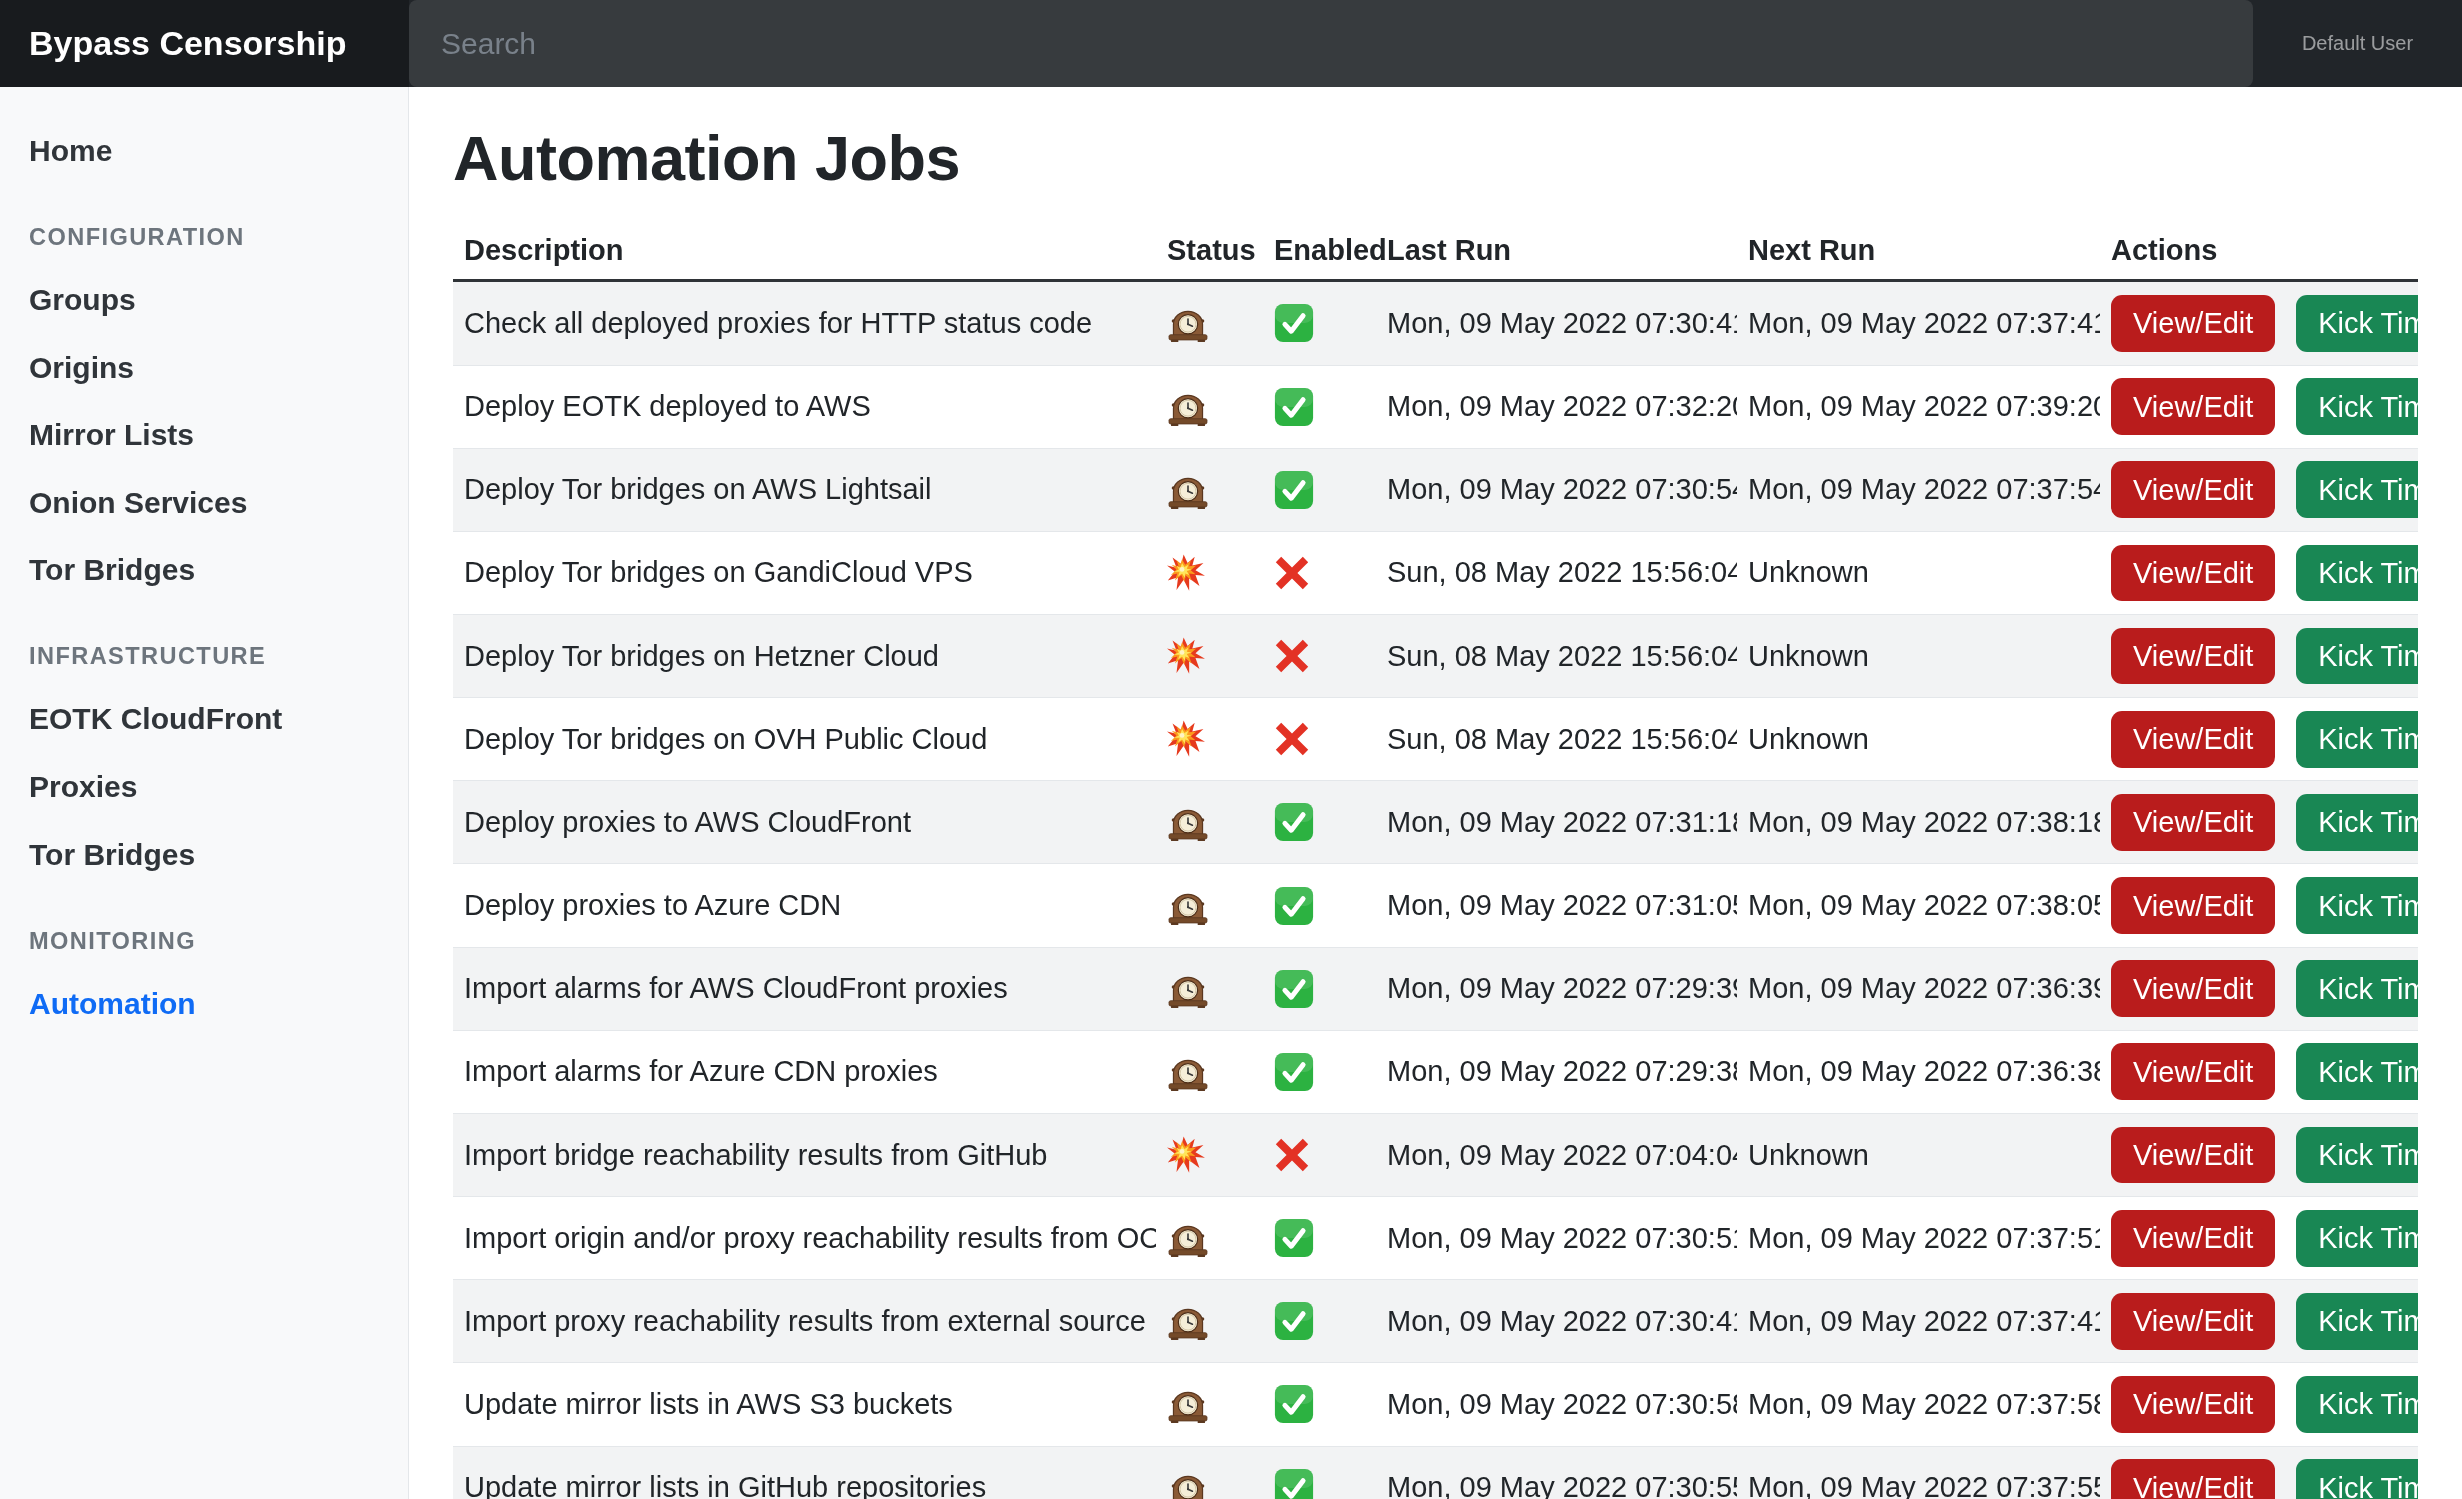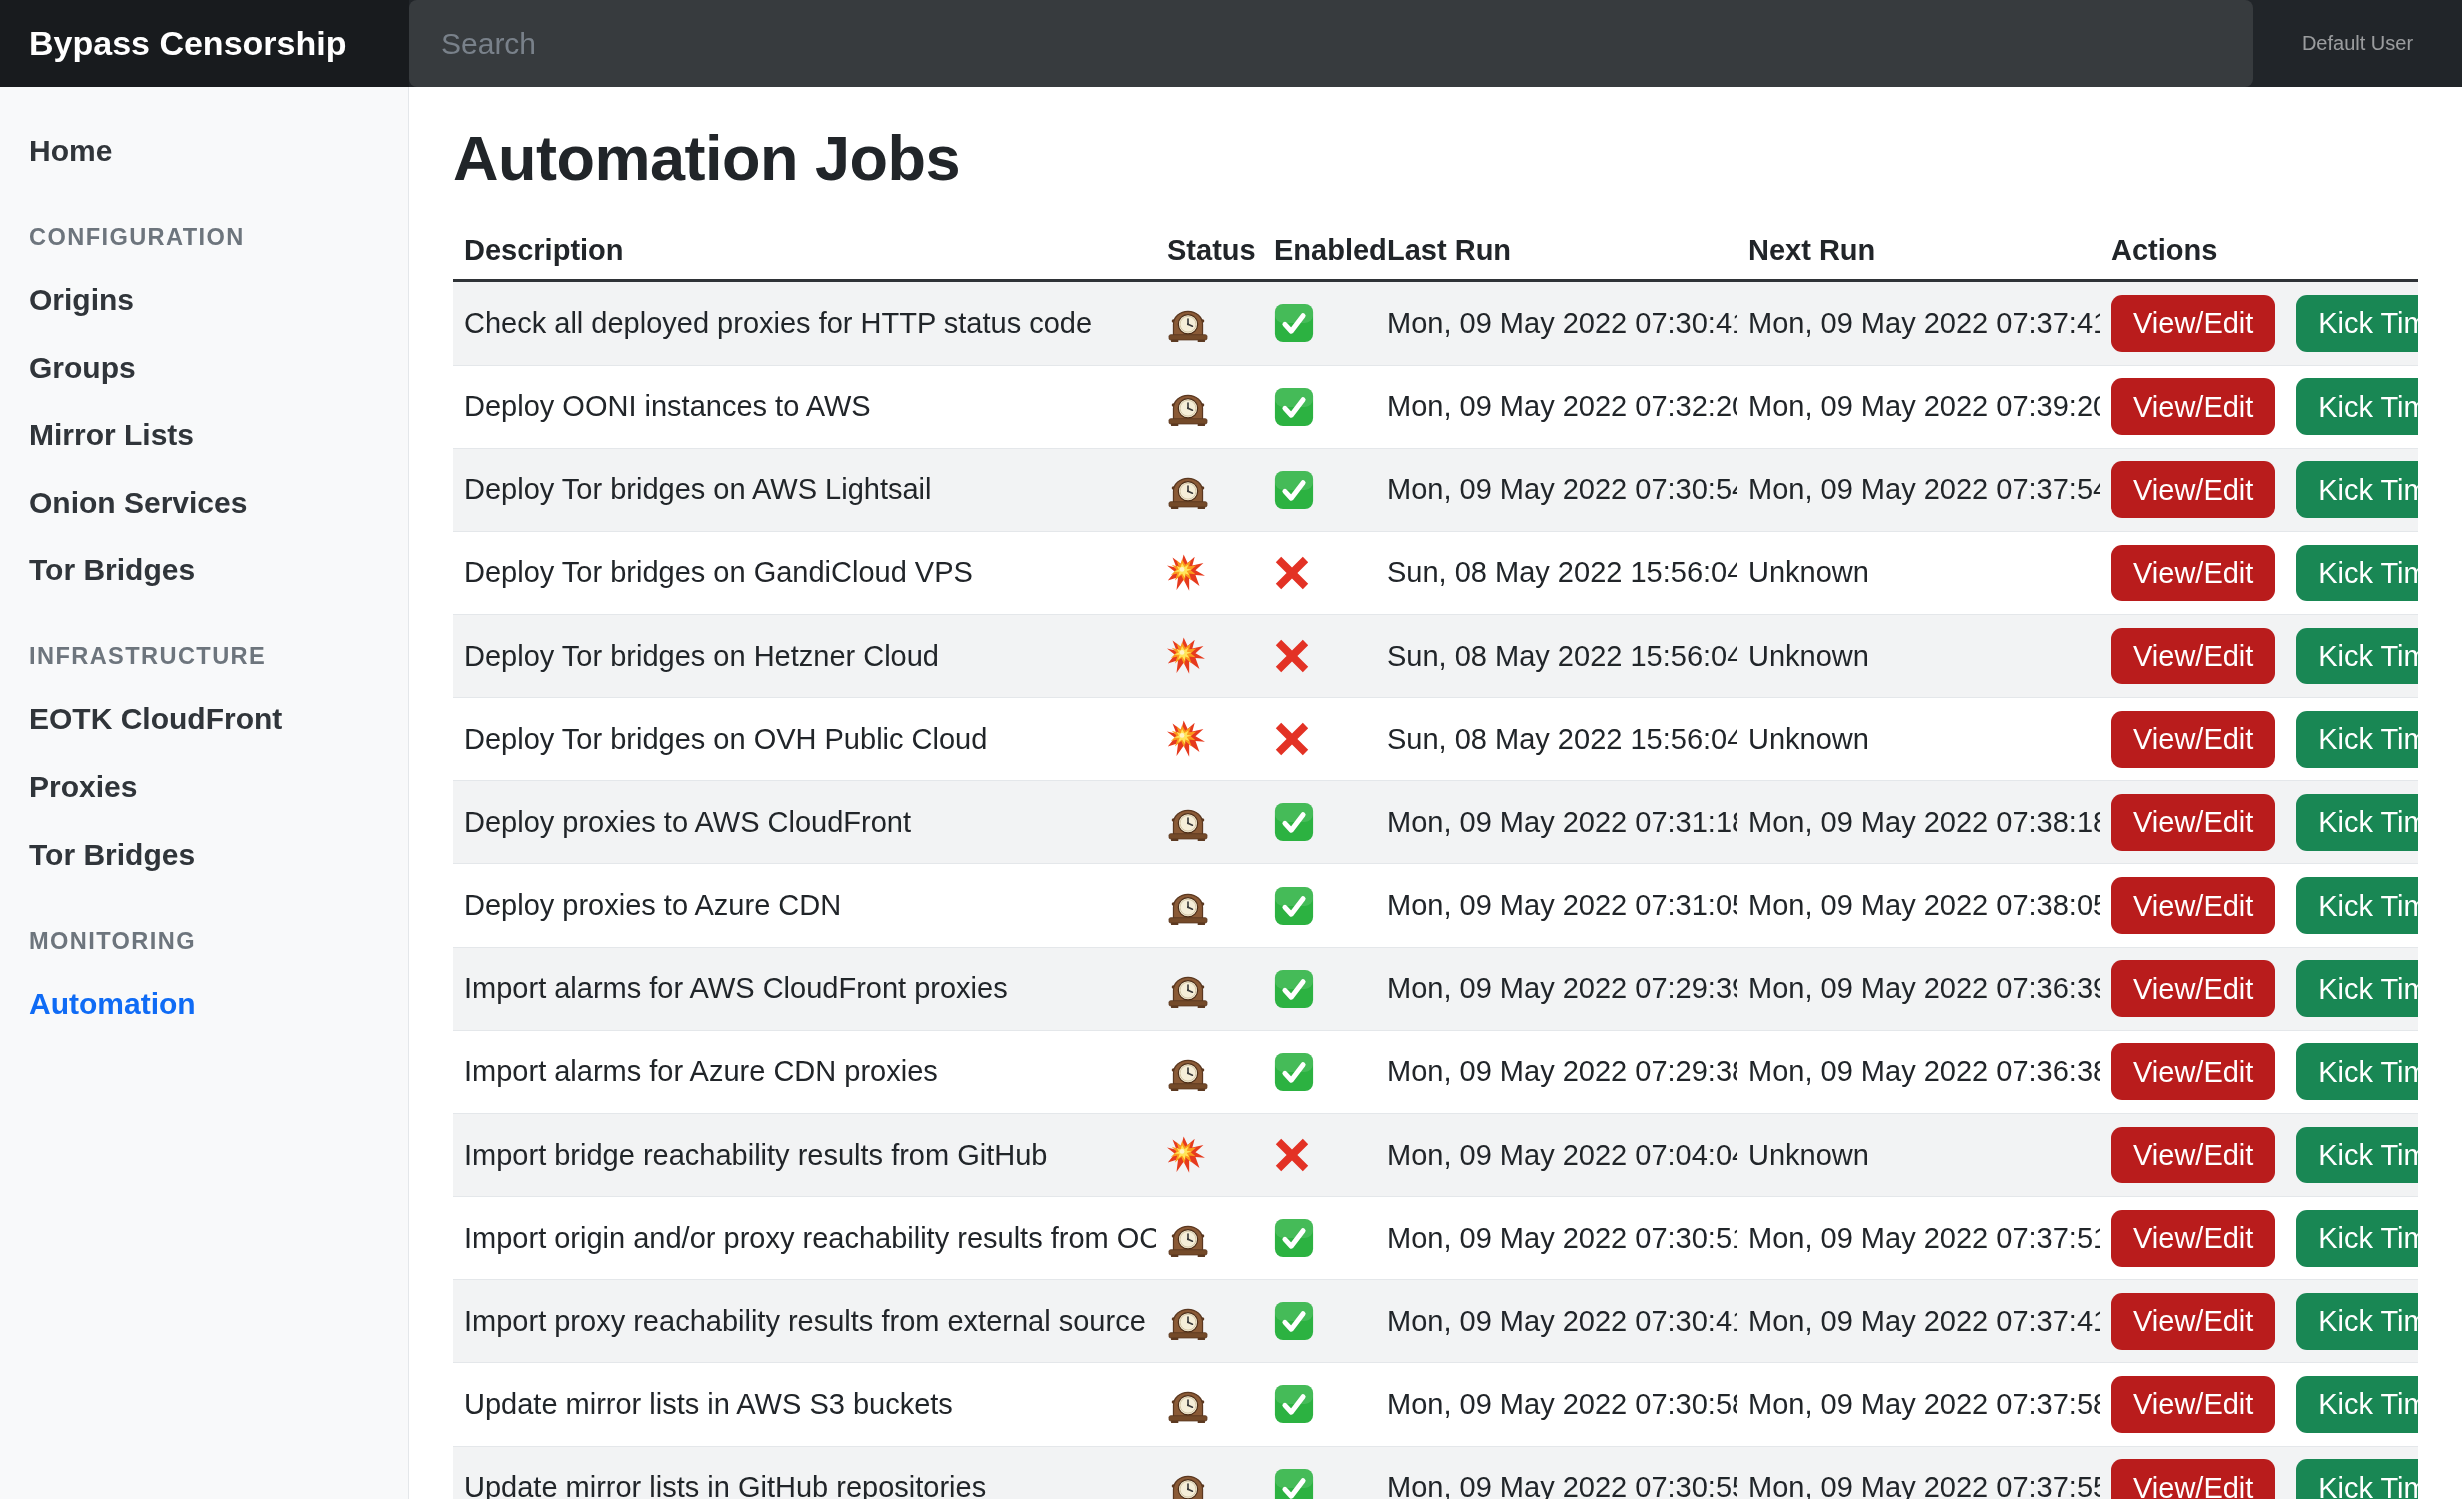--- a/index.html
+++ b/index.html
@@ -56,22 +56,22 @@
   <header class="navbar">
     <div class="brand">Bypass Censorship</div>
     <input class="search" type="text" placeholder="Search" style="">
     <div class="user">Default User</div>
   </header>
 
   <div class="layout">
     <aside class="sidebar" id="sidebar">
         <a class="nav-item">Home</a>
         <div class="section-header">CONFIGURATION</div>
+        <a class="nav-item">Groups</a>
         <a class="nav-item">Origins</a>
-        <a class="nav-item">Groups</a>
         <a class="nav-item">Mirror Lists</a>
         <a class="nav-item">Onion Services</a>
         <a class="nav-item">Tor Bridges</a>
         <div class="section-header">INFRASTRUCTURE</div>
         <a class="nav-item">EOTK CloudFront</a>
         <a class="nav-item">Proxies</a>
         <a class="nav-item">Tor Bridges</a>
         <div class="section-header">MONITORING</div>
         <a class="nav-item active">Automation</a>
       </aside>
@@ -120,21 +120,21 @@
     <path d="M12 23.5 L19 31 L32 14" stroke="#ffffff" stroke-width="5.5" fill="none" stroke-linecap="round" stroke-linejoin="round"></path>
   </svg></span></td>
     <td class="c-last">Mon, 09 May 2022 07:30:41</td>
     <td class="c-next">Mon, 09 May 2022 07:37:41</td>
     <td class="c-actions">
       <button class="btn btn-view">View/Edit</button>
       <button class="btn btn-kick">Kick Timer</button>
     </td>
   </tr>
             <tr>
-    <td class="c-desc">Deploy OONI instances to AWS</td>
+    <td class="c-desc">Deploy EOTK deployed to AWS</td>
     <td class="c-status"><span class="icon-slot"><svg width="42" height="38" viewBox="0 0 52 47" xmlns="http://www.w3.org/2000/svg">
     <circle cx="8" cy="21" r="2.2" fill="#5a371f"></circle>
                     <circle cx="44" cy="21" r="2.2" fill="#5a371f"></circle>
     <path d="M8,39 L8,25 A18,16 0 0 1 44,25 L44,39 Z" fill="#8a5a36" stroke="#5a371f" stroke-width="1.5"></path>
     <rect x="2.5" y="38" width="47" height="6.5" rx="2" fill="#744a29" stroke="#5a371f" stroke-width="1"></rect>
     <rect x="5" y="44.5" width="9" height="2.5" fill="#5a371f"></rect>
     <rect x="38" y="44.5" width="9" height="2.5" fill="#5a371f"></rect>
     <circle cx="26" cy="25" r="12" fill="#f5eed8" stroke="#4c2d17" stroke-width="1.5"></circle>
     <circle cx="26" cy="25" r="9.8" fill="none" stroke="#cbbd9b" stroke-width="1"></circle>
     <line x1="26" y1="25" x2="26" y2="18.5" stroke="#3a3a3a" stroke-width="2" stroke-linecap="round"></line>

